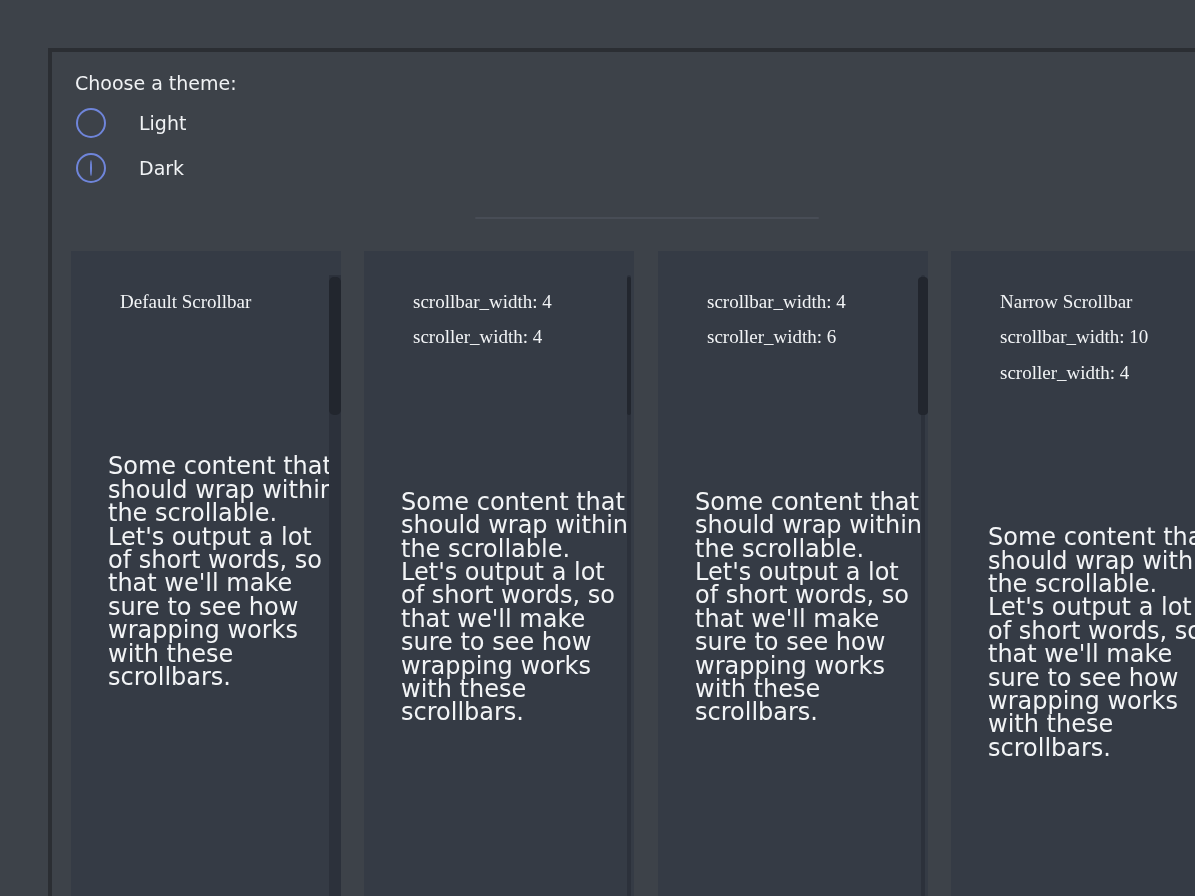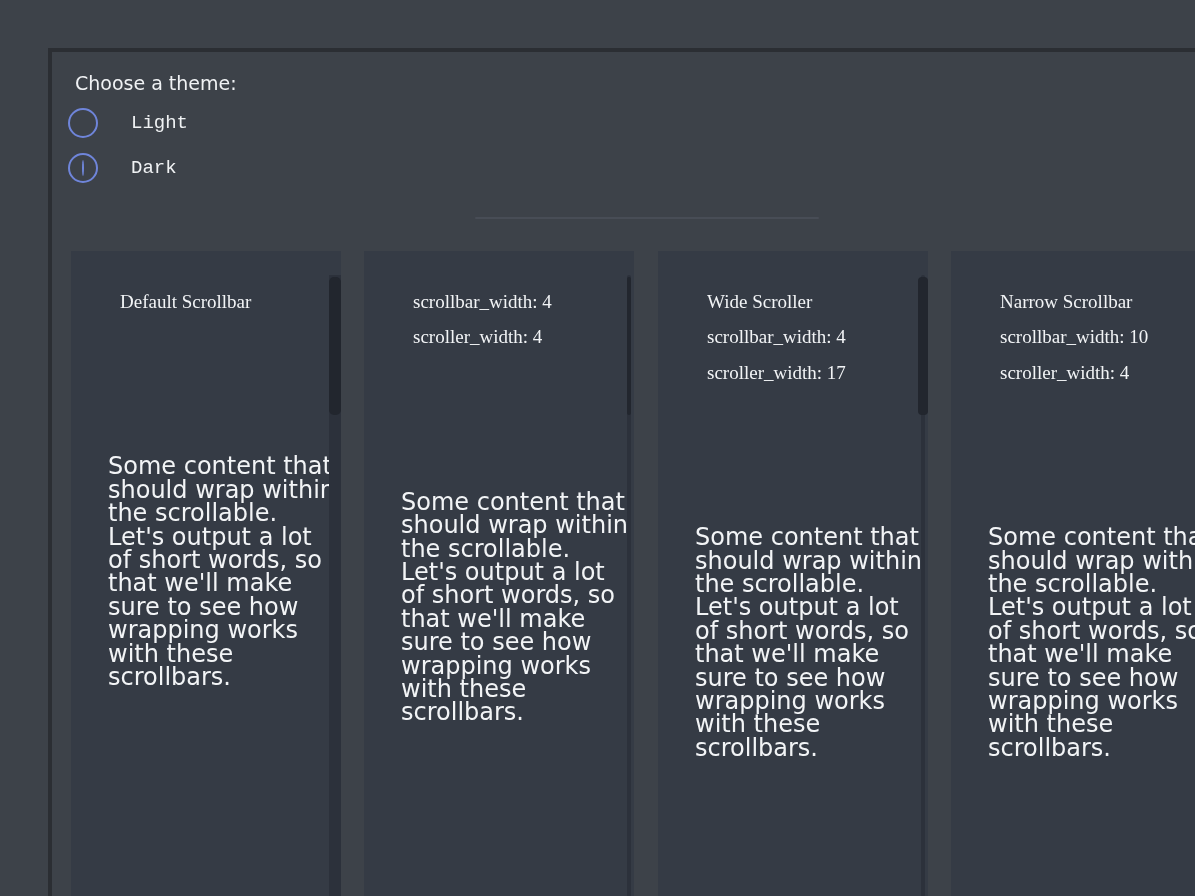--- a/index.html
+++ b/index.html
@@ -14,22 +14,22 @@
 
   
   .edge-top  { position: absolute; left: 0; top: 0; width: 100%; height: 4px; background: #2b2e33; }
   .edge-left { position: absolute; left: 0; top: 0; width: 4px; height: 100%; background: #2b2e33; }
 
   .theme-title {
     position: absolute; left: 27px; top: 24px;
     font-size: 19px; line-height: 23px; color: #f0f2f4;
   }
   .radio-row {
-    position: absolute; left: 8px; height: 30px;
-    display: flex; align-items: center; cursor: pointer; font-family: Liberation Mono, monospace;
+    position: absolute; left: 16px; height: 30px;
+    display: flex; align-items: center; cursor: pointer;
   }
   .radio-row.light { top: 60px; }
   .radio-row.dark  { top: 105px; }
   .radio-circle {
     width: 30px; height: 30px; border-radius: 50%;
     border: 2px solid #6f85da; background: transparent;
     display: inline-flex; align-items: center; justify-content: center;
     flex: 0 0 auto;
   }
   .radio-dot { width: 16px; height: 16px; border-radius: 50%; background: transparent; }
@@ -130,23 +130,22 @@
     </div>
     <div class="sb-lane">
       <div class="sb-track"></div>
       <div class="sb-thumb"></div>
     </div>
   </div>
 
   <div class="panel pos3 p3">
     <div class="panel-content">
       <div class="panel-header">
-        <div>Wide Scroller</div>
         <div>scrollbar_width: 4</div>
-        <div>scroller_width: 17</div>
+        <div>scroller_width: 6</div>
       </div>
       <div class="spacer"></div>
       <div class="panel-body">Some content that should wrap within the scrollable. Let's output a lot of short words, so that we'll make sure to see how wrapping works with these scrollbars.</div>
     </div>
     <div class="sb-lane">
       <div class="sb-track"></div>
       <div class="sb-thumb"></div>
     </div>
   </div>
 

